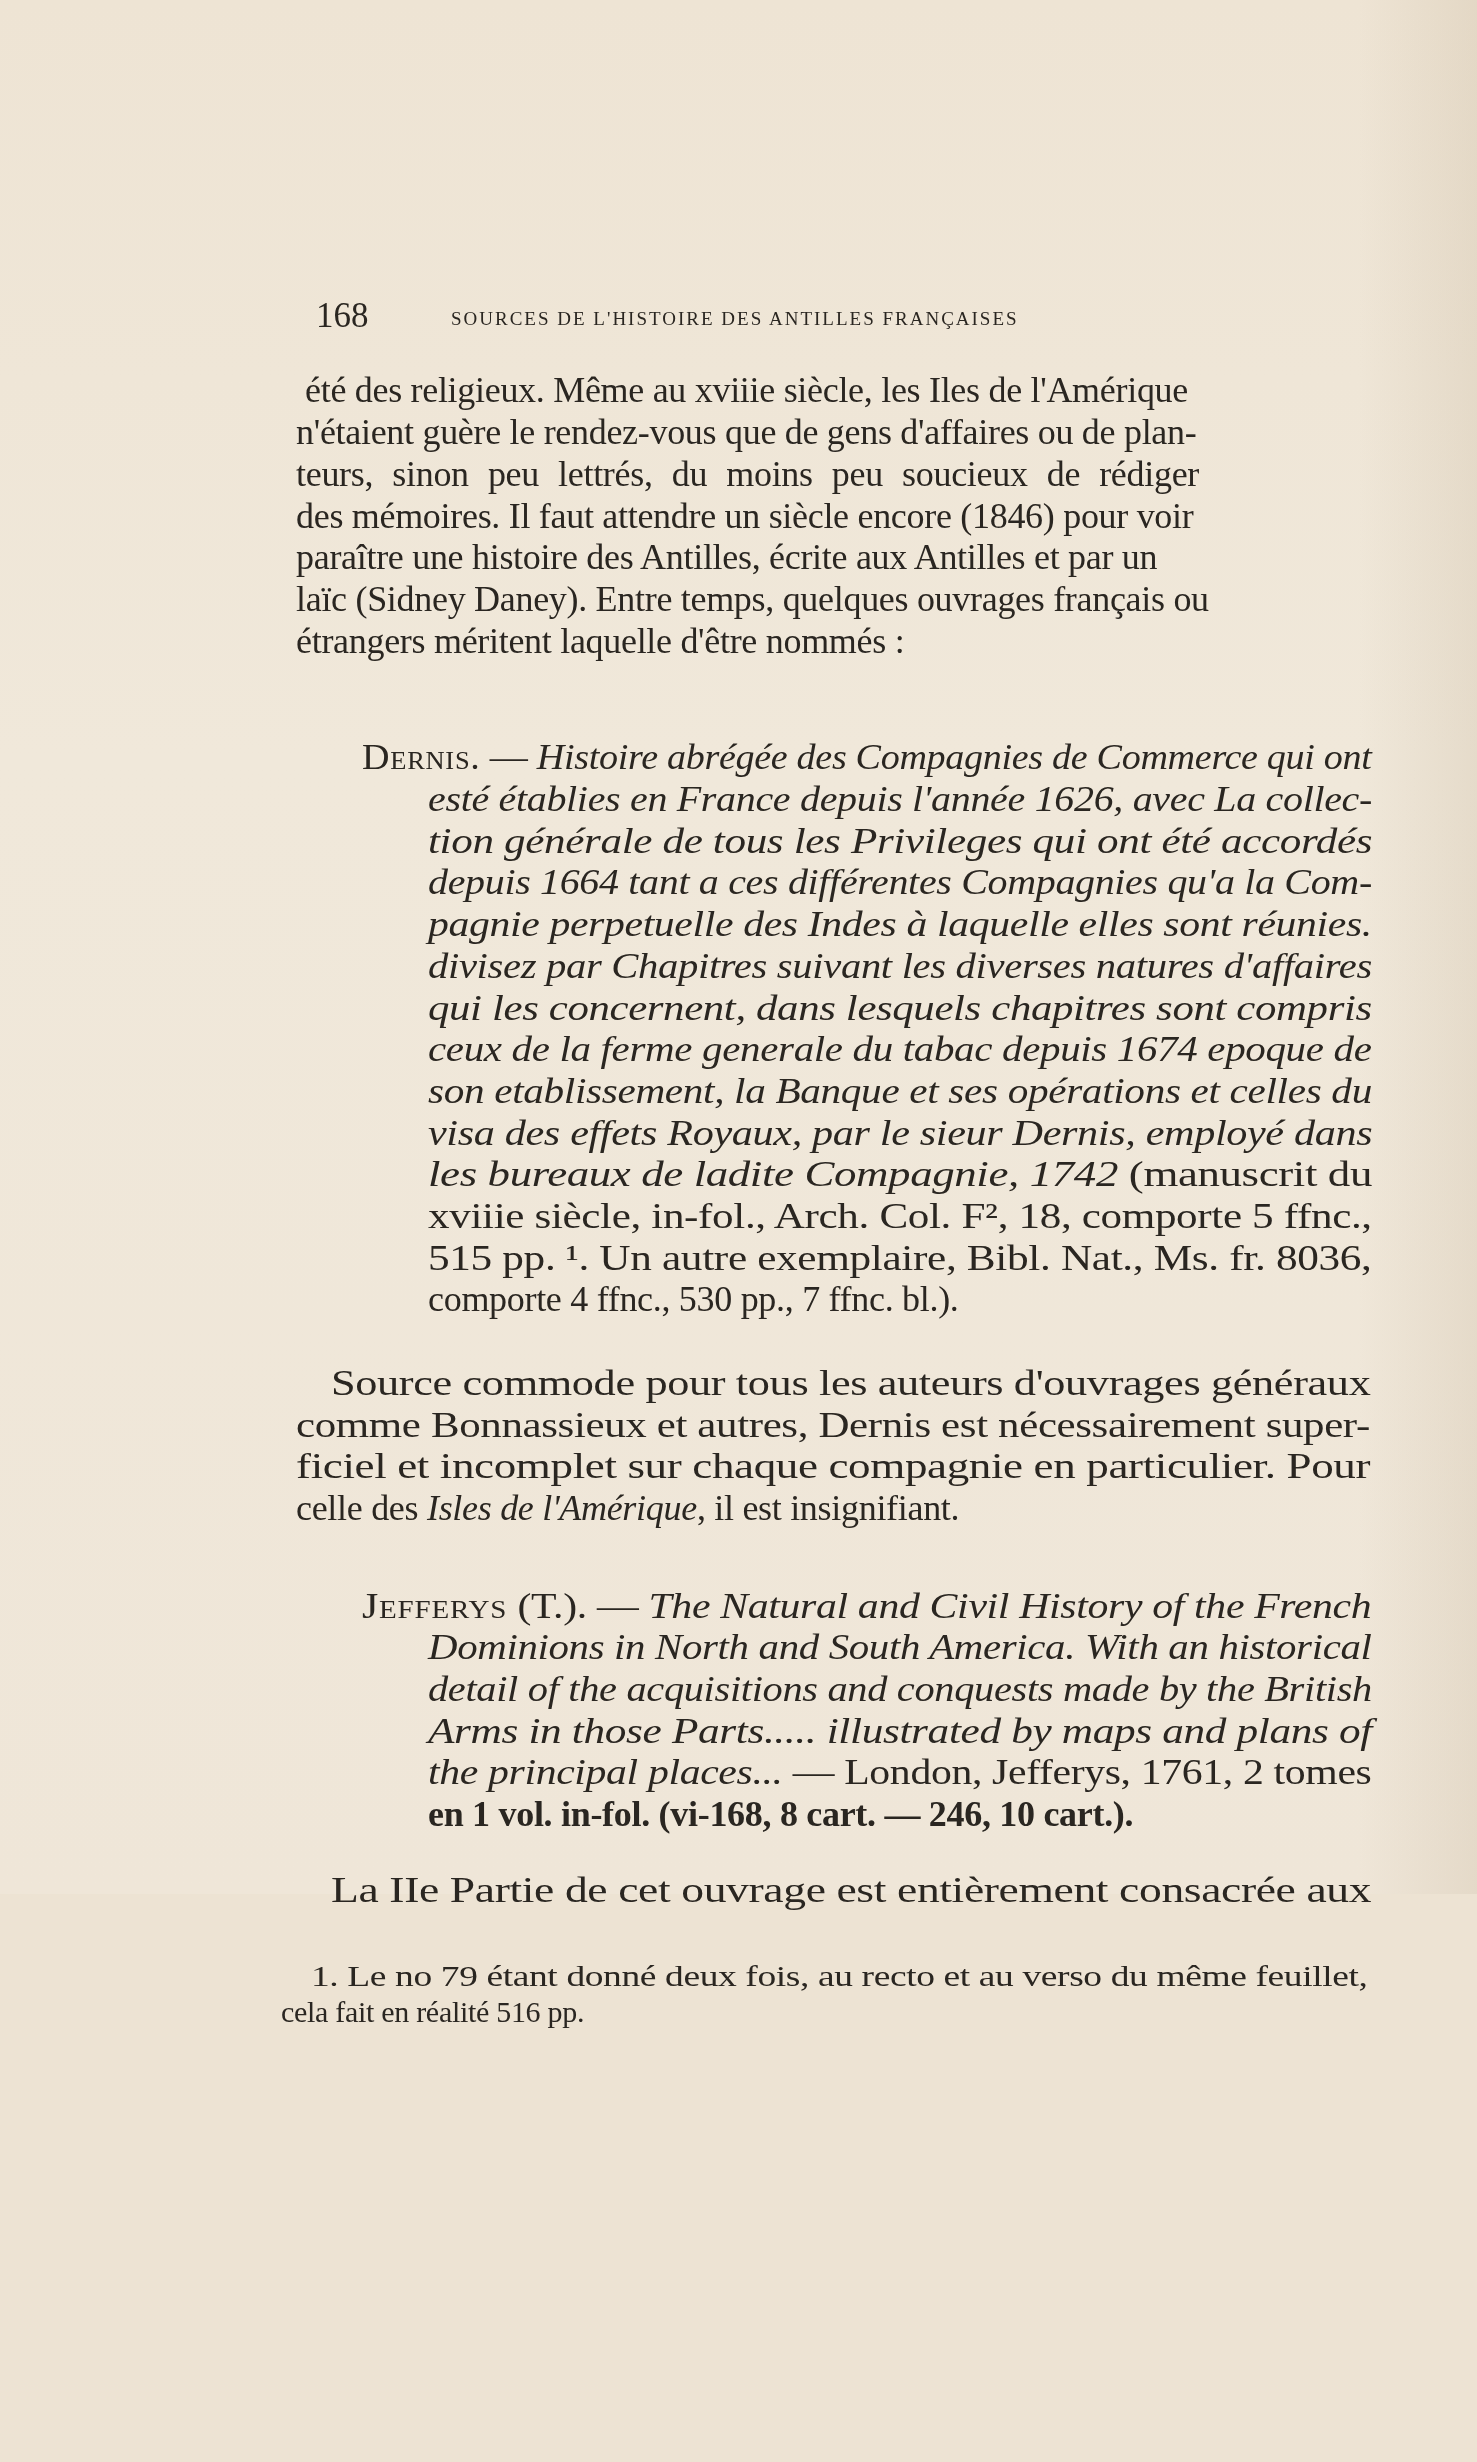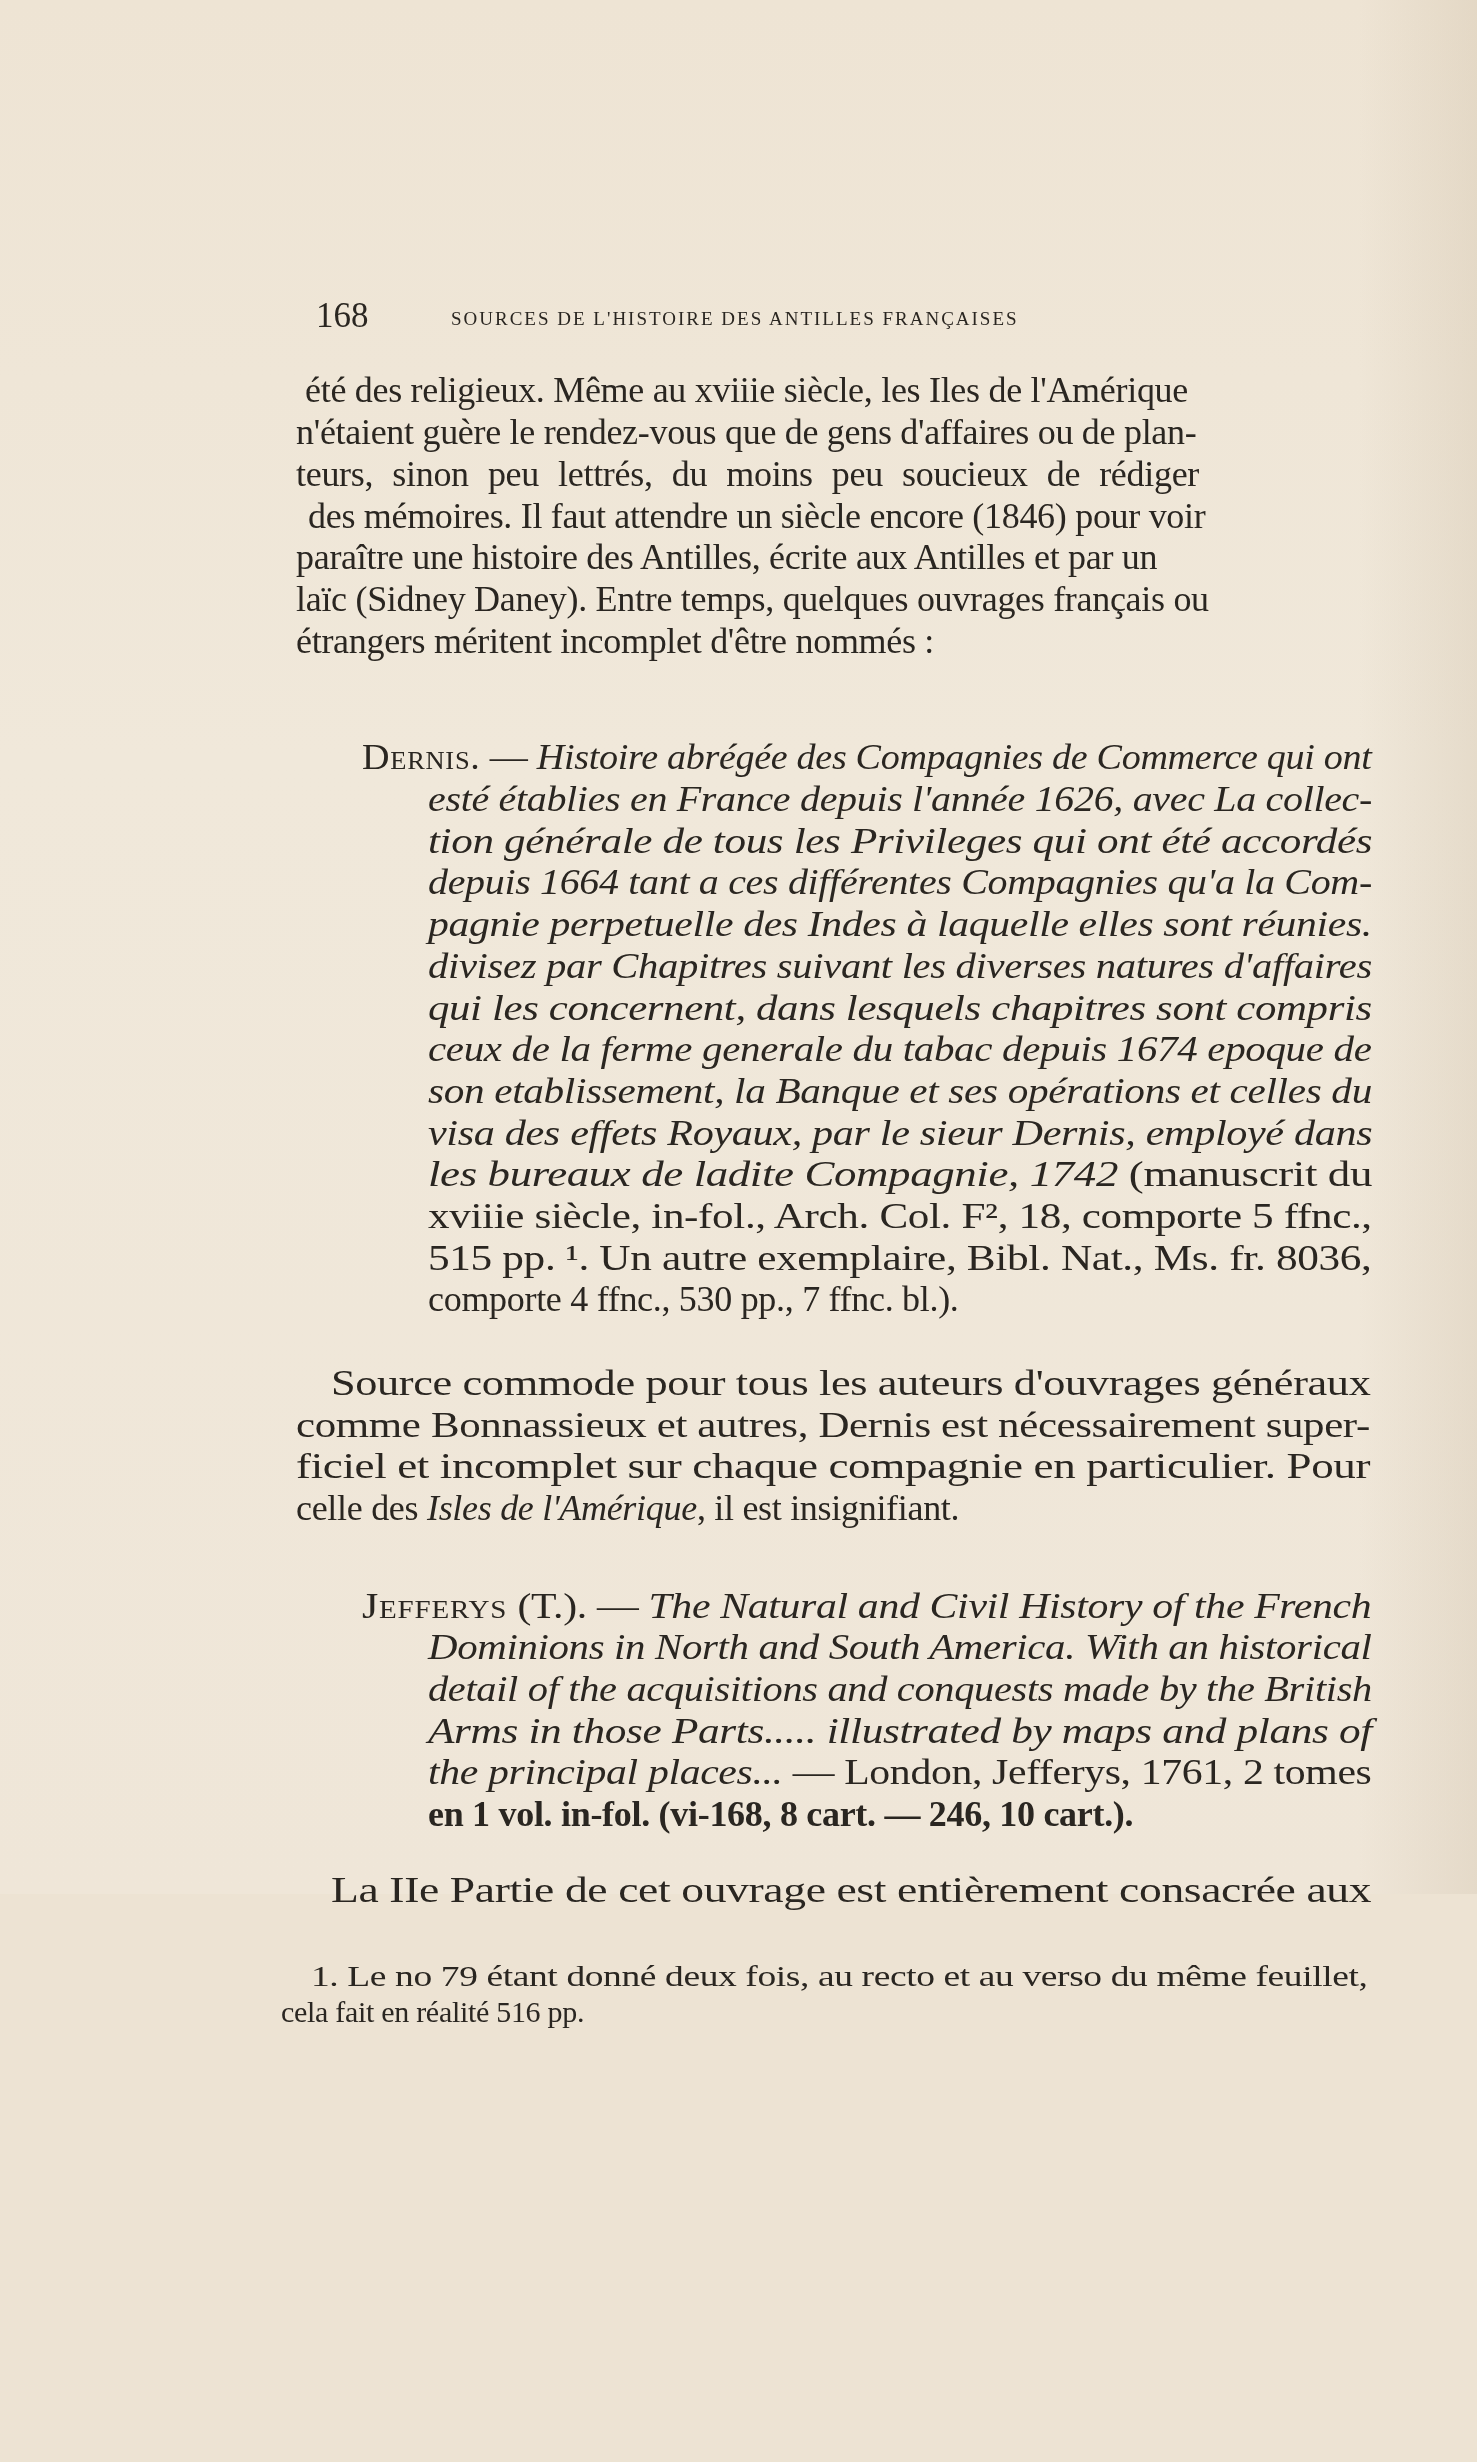--- a/index.html
+++ b/index.html
@@ -77,24 +77,24 @@
     <span class="page-number">168</span>
     <span class="running-title">SOURCES DE L'HISTOIRE DES ANTILLES FRANÇAISES</span>
   </div>
 
   <div>
     <div class="line justify" style="left: 296px; top: 369px; width: 1087px; transform: scaleX(1); margin-left: 9px;">
       <span>été des religieux. Même au xviiie siècle, les Iles de l'Amérique</span>
     </div>
     <div class="line" style="left: 296px; top: 411px; width: 1087px; transform: scaleX(1);">n'étaient guère le rendez-vous que de gens d'affaires ou de plan-</div>
     <div class="line" style="left: 296px; top: 453px; width: 1087px; word-spacing: 10.4px; transform: scaleX(1);">teurs, sinon peu lettrés, du moins peu soucieux de rédiger</div>
-    <div class="line" style="left: 308px; top: 495px; width: 1087px; transform: scaleX(1);">des mémoires. Il faut attendre un siècle encore (1846) pour voir</div>
+    <div class="line" style="left: 296px; top: 495px; width: 1087px; transform: scaleX(1);">des mémoires. Il faut attendre un siècle encore (1846) pour voir</div>
     <div class="line" style="left: 296px; top: 536px; width: 1087px; transform: scaleX(1);">paraître une histoire des Antilles, écrite aux Antilles et par un</div>
     <div class="line" style="left: 296px; top: 578px; width: 1087px; transform: scaleX(1);">laïc (Sidney Daney). Entre temps, quelques ouvrages français ou</div>
-    <div class="line" style="left: 296px; top: 620px; width: 1087px; transform: scaleX(1);">étrangers méritent incomplet d'être nommés :</div>
+    <div class="line" style="left: 296px; top: 620px; width: 1087px; transform: scaleX(1);">étrangers méritent laquelle d'être nommés :</div>
   </div>
 
   <div>
     <div class="line entry-lead" style="left: 362px; top: 736px; transform: scaleX(1.058);">
       <span class="sc">Dernis.</span><span> — </span><span class="it">Histoire abrégée des Compagnies de Commerce qui ont</span>
     </div>
     <div class="line it" style="left: 428px; top: 778px; transform: scaleX(1.1114);">esté établies en France depuis l'année 1626, avec La collec-</div>
     <div class="line it" style="left: 428px; top: 820px; transform: scaleX(1.1977);">tion générale de tous les Privileges qui ont été accordés</div>
     <div class="line it" style="left: 428px; top: 861px; transform: scaleX(1.1106);">depuis 1664 tant a ces différentes Compagnies qu'a la Com-</div>
     <div class="line it" style="left: 428px; top: 903px; transform: scaleX(1.158);">pagnie perpetuelle des Indes à laquelle elles sont réunies.</div>

